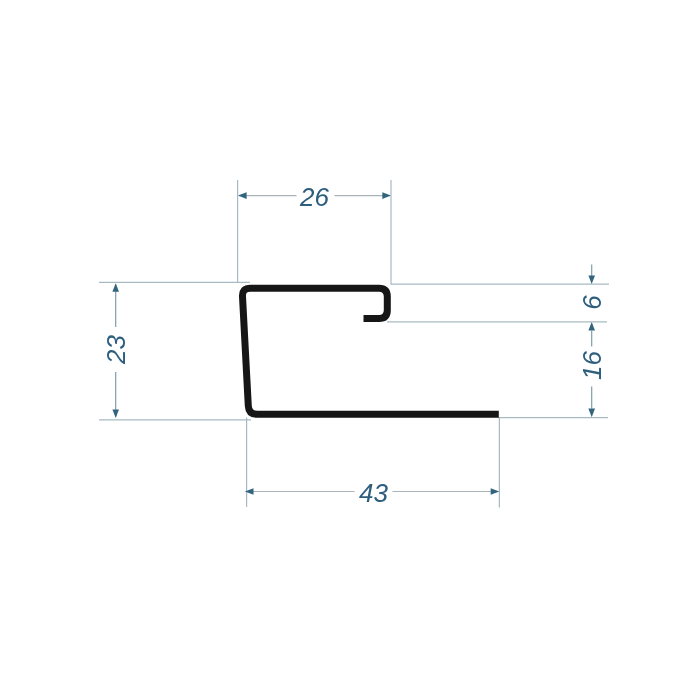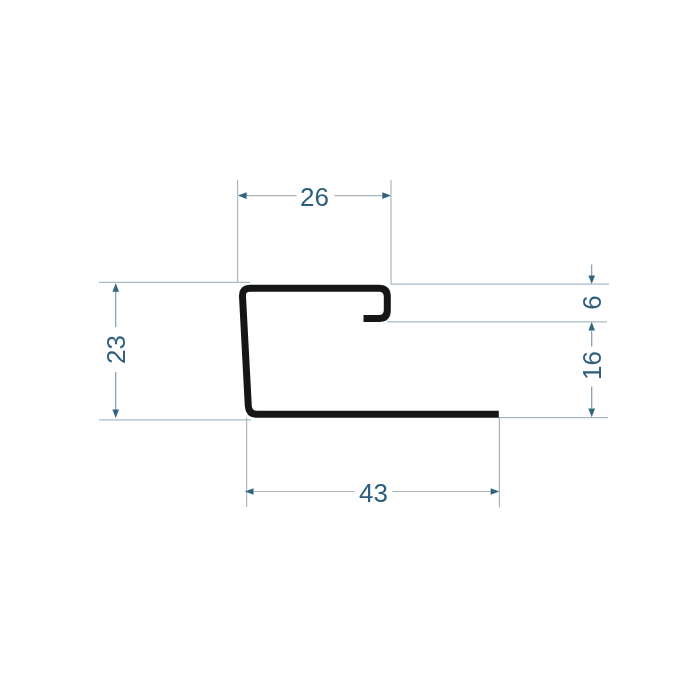--- a/index.html
+++ b/index.html
@@ -1,16 +1,16 @@
 <!DOCTYPE html>
 <html><head>
 <meta charset="utf-8">
 <style>
   html,body{margin:0;padding:0;background:#ffffff;}
-  .wrap{width:656px;height:700px;position:relative;background:#fdba74;overflow:hidden;}
+  .wrap{width:656px;height:700px;position:relative;background:#fdba74;overflow:hidden;font-style:italic;}
   svg{display:block;}
   text{font-family:"Liberation Sans", sans-serif;}
 </style>
 </head>
 <body>
 <div class="wrap">
 <svg width="700" height="700" viewBox="0 0 700 700">
 
   <rect x="0" y="0" width="700" height="700" fill="#ffffff"></rect>
 

